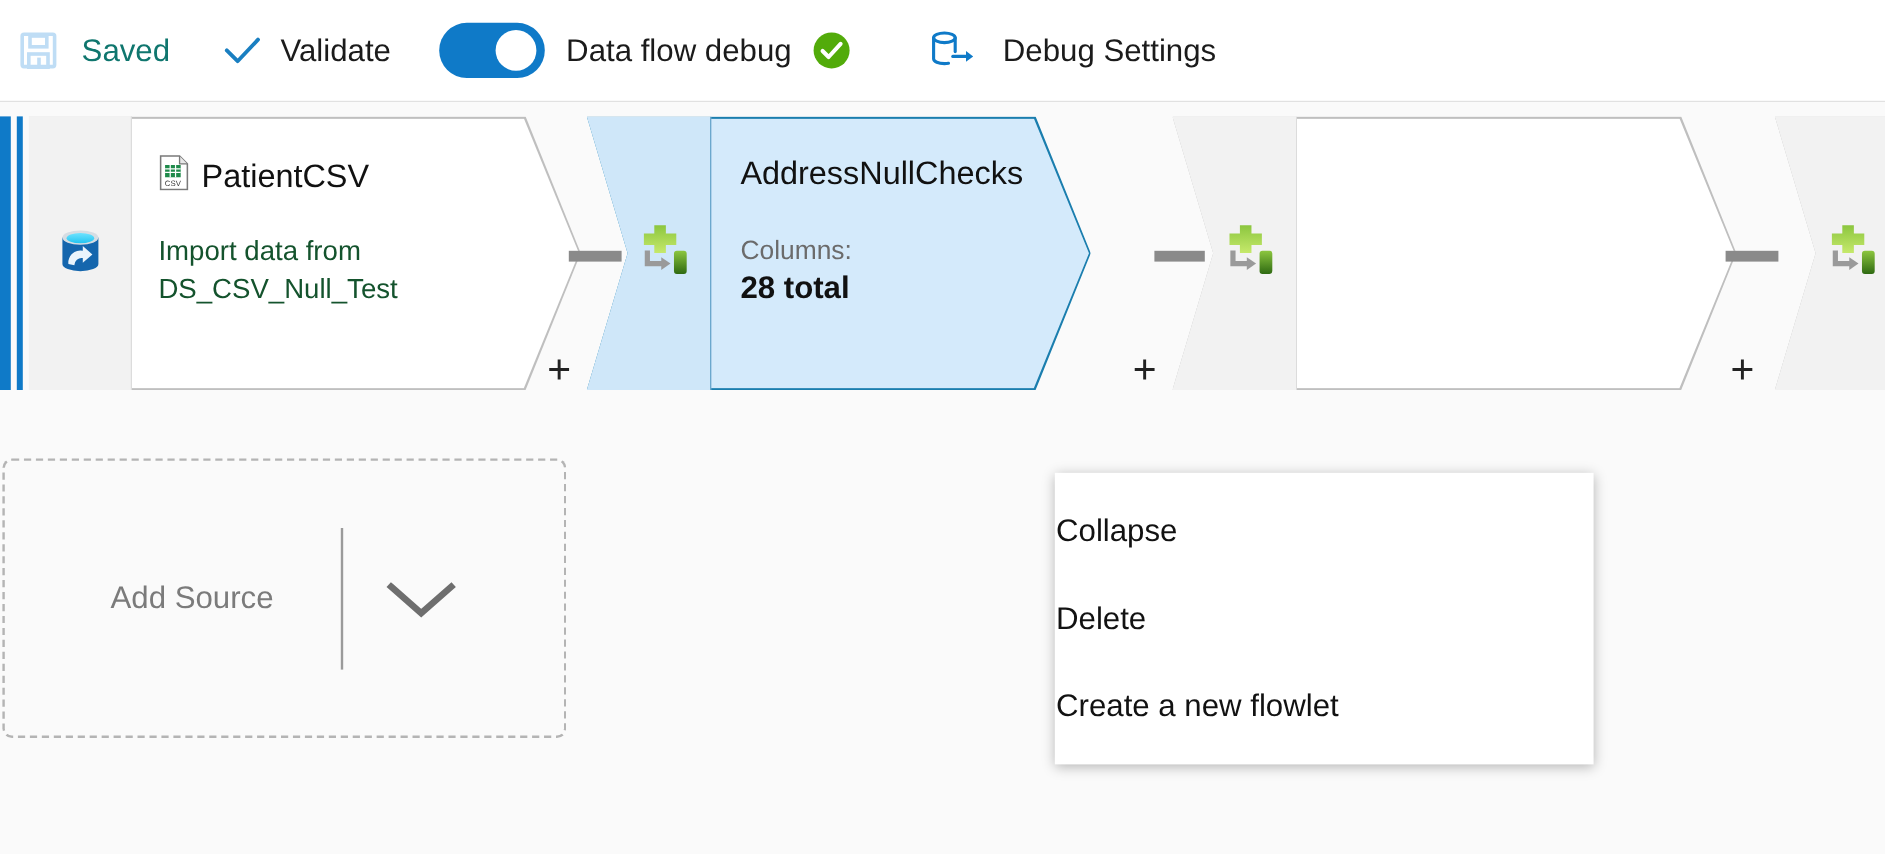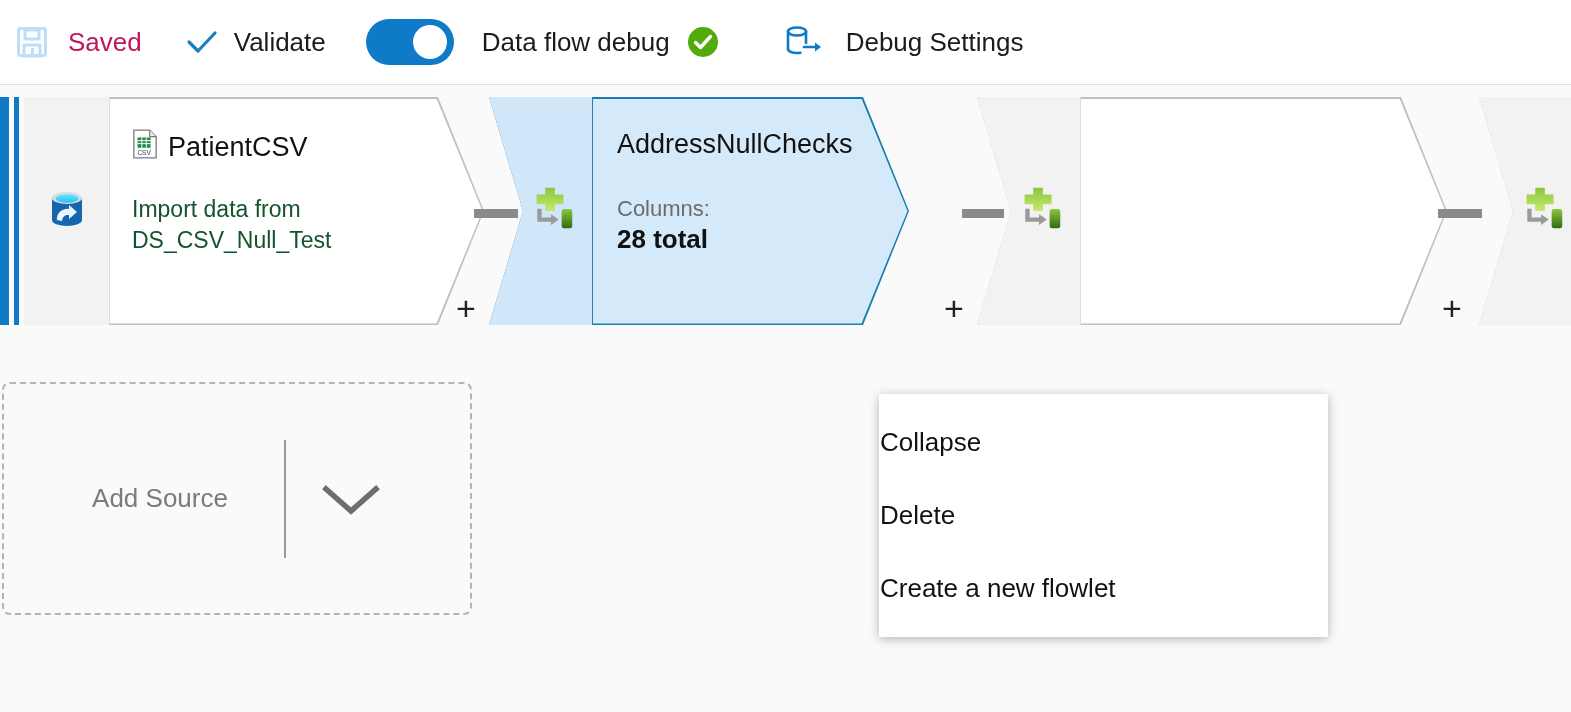--- a/index.html
+++ b/index.html
@@ -23,21 +23,21 @@
   .tb-item {
     display: flex; align-items: center;
     height: 60px;
     cursor: pointer;
   }
   .tb-label {
     font-size: 26px;
     color: #1b1b1b;
     white-space: nowrap;
   }
-  .tb-label.disabled { color: #be185d; }
+  .tb-label.disabled { color: #0f766e; }
 
   .tb-gap-a { margin-left: 18px; }
   .tb-gap-b { margin-left: 42px; }
   .tb-gap-c { margin-left: 40px; }
   .tb-gap-d { margin-left: 60px; }
 
   .icon-save { width: 36px; height: 34px; flex: 0 0 auto; }
   .icon-check { width: 36px; height: 34px; flex: 0 0 auto; margin-right: 14px;}
   .icon-dbg   { width: 44px; height: 40px; flex: 0 0 auto; }
 
@@ -192,21 +192,21 @@
           <polyline points="5,17 14,26 31,8" fill="none" stroke="#1a7fc1" stroke-width="3.2" stroke-linecap="round" stroke-linejoin="round"></polyline>
         </svg>
       </span>
       <span class="tb-label">Validate</span>
     </div>
 
     <div class="tb-item tb-gap-c">
       <span class="toggle">
           <span class="knob"></span>
         </span>
-      <span class="tb-label" style="margin-left:28px">Data flow debug</span>
+      <span class="tb-label" style="margin-left:18px">Data flow debug</span>
       <span class="status-badge">
         <svg viewBox="0 0 34 34" width="34" height="34">
           <circle cx="17" cy="17" r="15" fill="#52ab0a"></circle>
           <polyline points="9.5,17.5 14.5,22.5 24.5,11.5" fill="none" stroke="#ffffff" stroke-width="3.4" stroke-linecap="round" stroke-linejoin="round"></polyline>
         </svg>
       </span>
     </div>
 
     <div class="tb-item tb-gap-d">
       <span class="icon-dbg">

